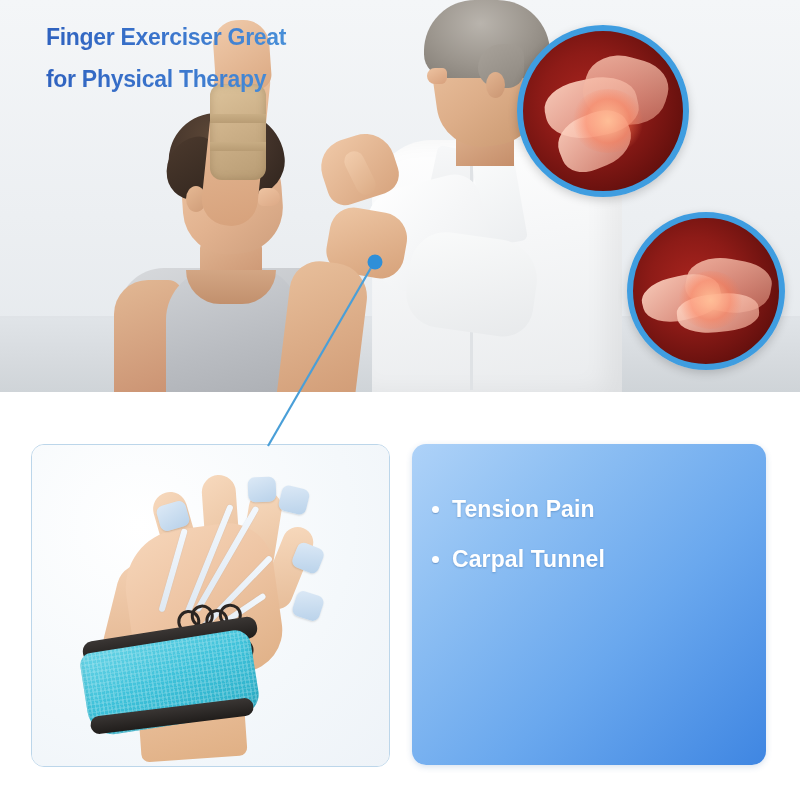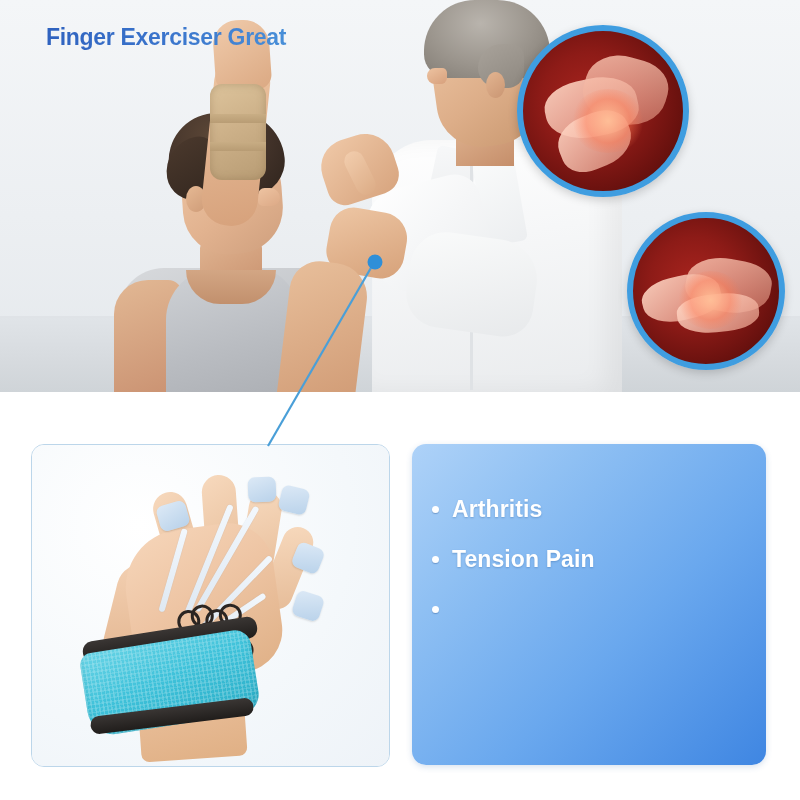--- a/index.html
+++ b/index.html
@@ -294,29 +294,27 @@
     <div class="strap">
       <div class="strap-tex"></div>
     </div>
     <div class="strap-black2"></div>
   </div>
 
   <div class="benefits">
     <ul class="benefits-list">
       <li class="benefit">
         <span class="bullet-dot"></span>
-        <span class="benefit-label">Arthritis</span>
-      </li>
-      <li class="benefit">
-        <span class="bullet-dot"></span>
         <span class="benefit-label">Tension Pain</span>
       </li>
       <li class="benefit">
         <span class="bullet-dot"></span>
+        <span class="benefit-label">Carpal Tunnel</span>
       </li>
     </ul>
   </div>
 
   <div class="headline">
     <span class="ln">Finger Exerciser Great</span>
+    <span class="ln">for Physical Therapy</span>
   </div>
 
 </div>
 
 </body></html>

